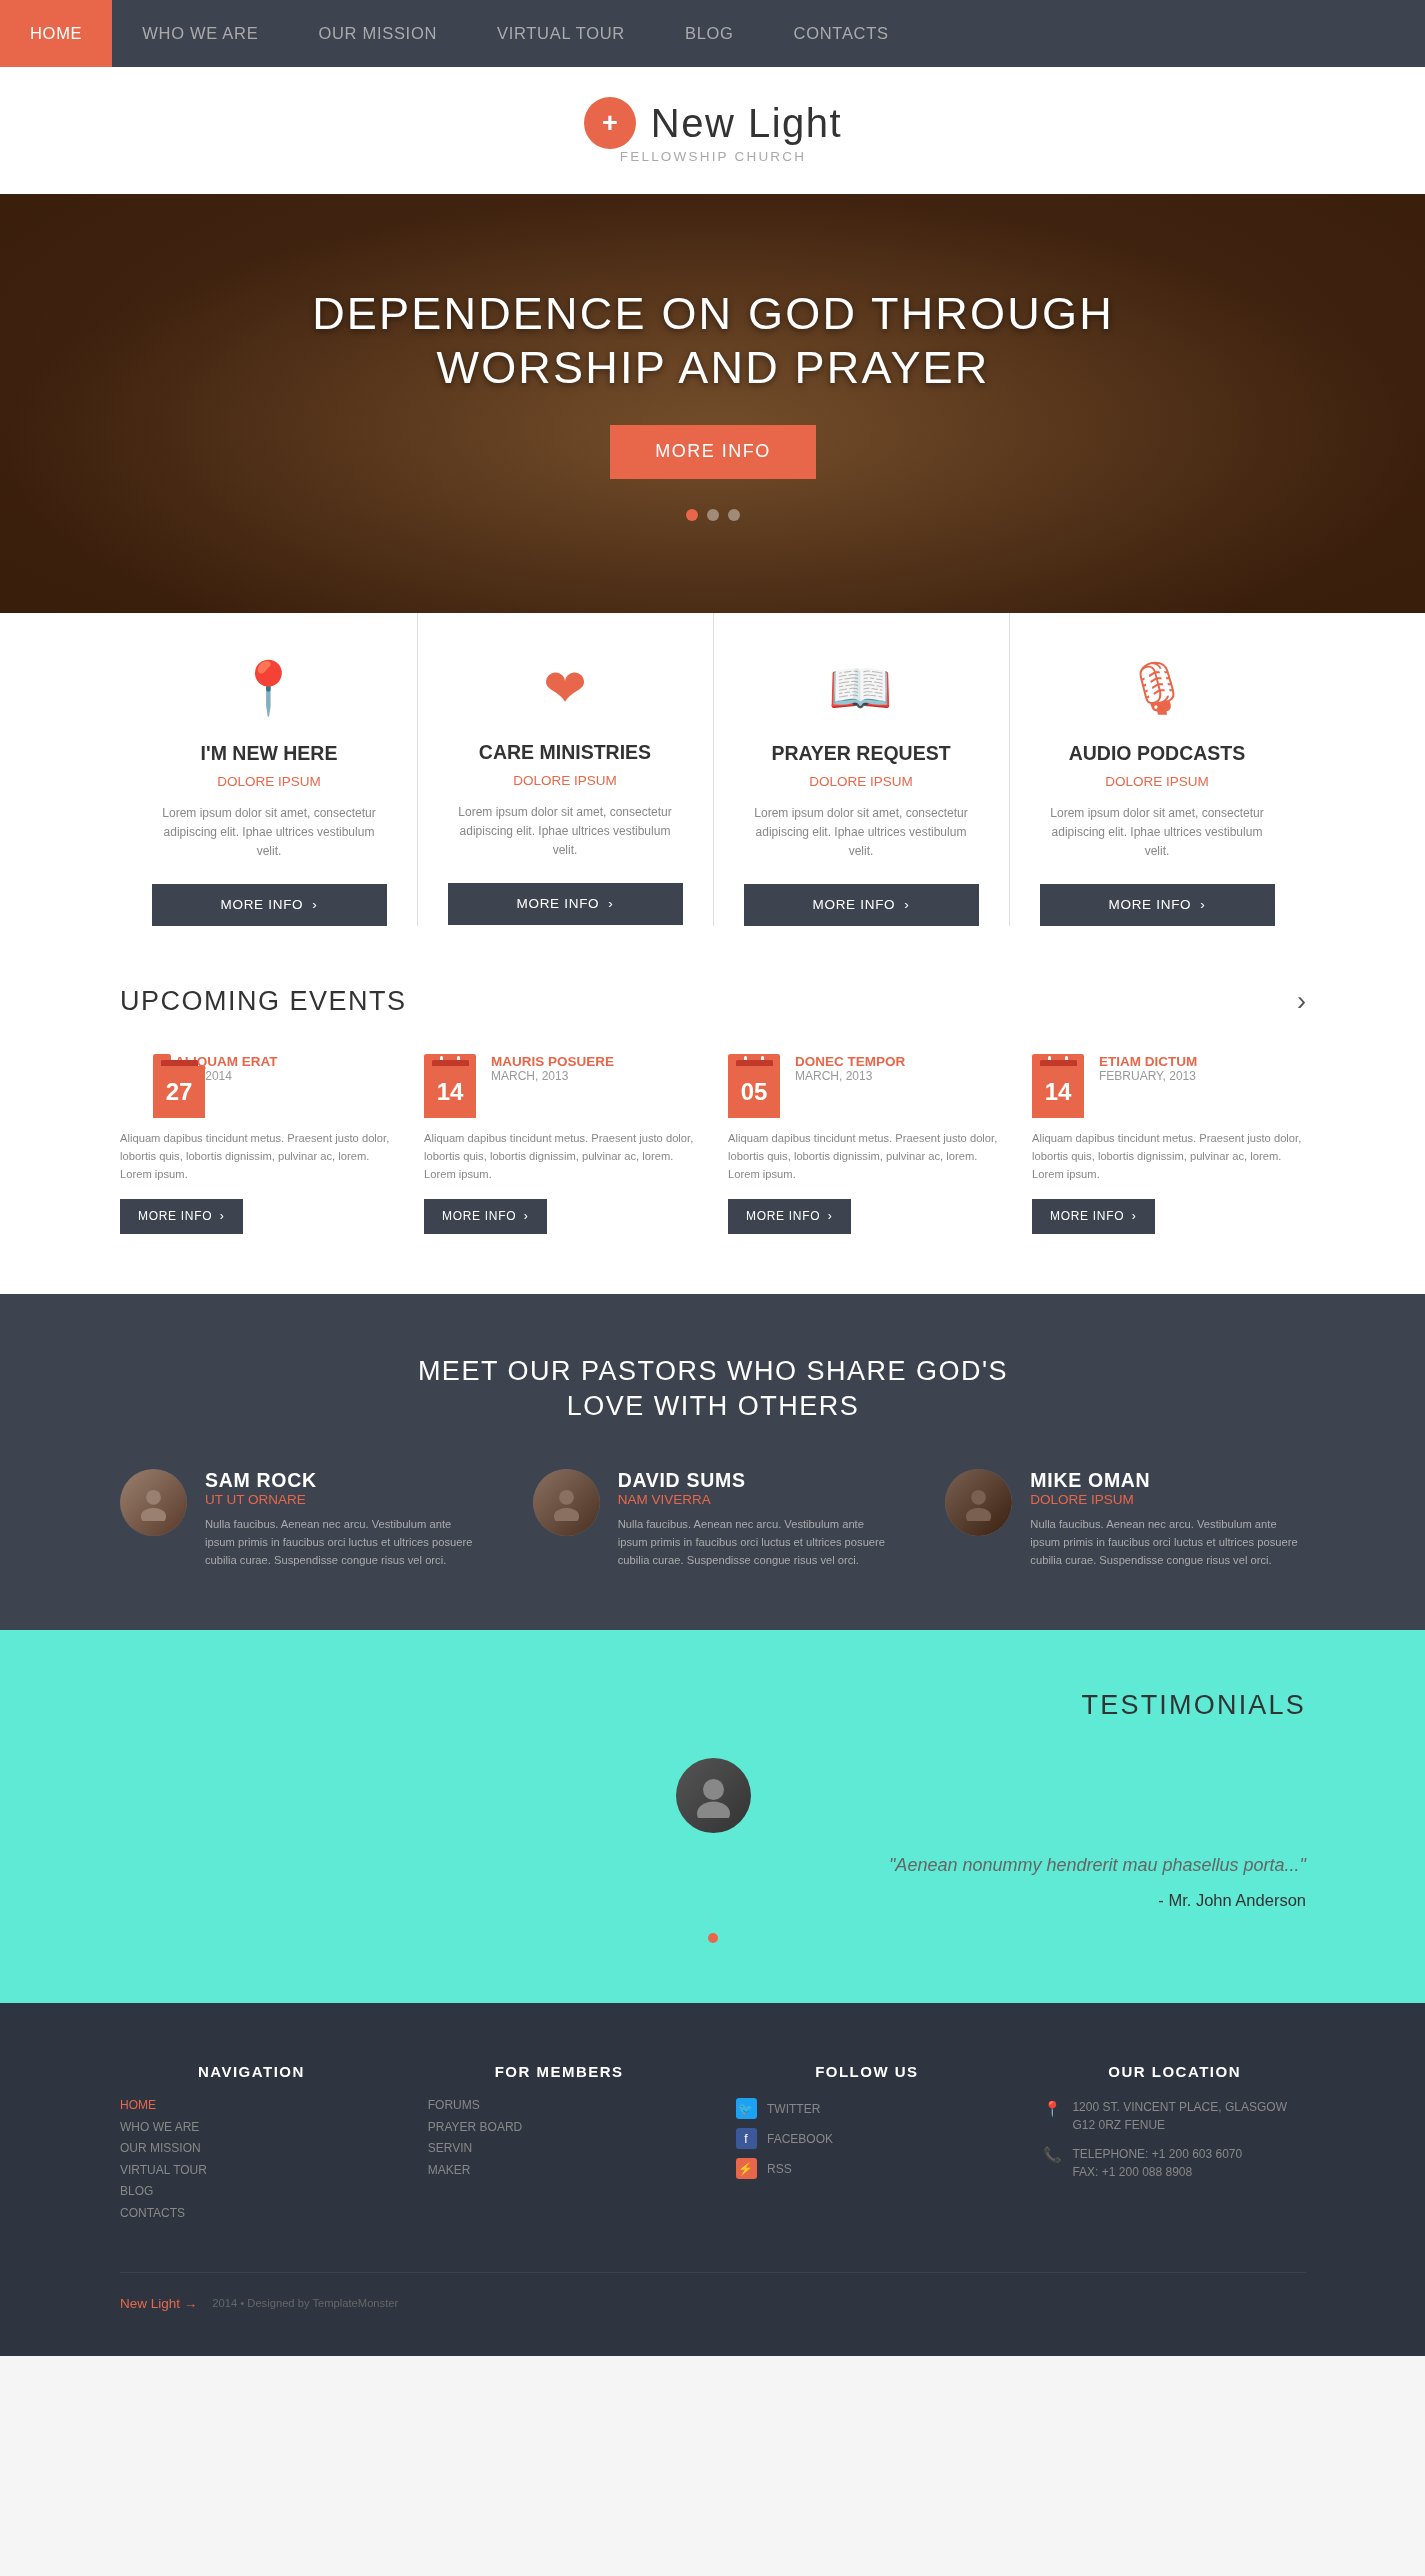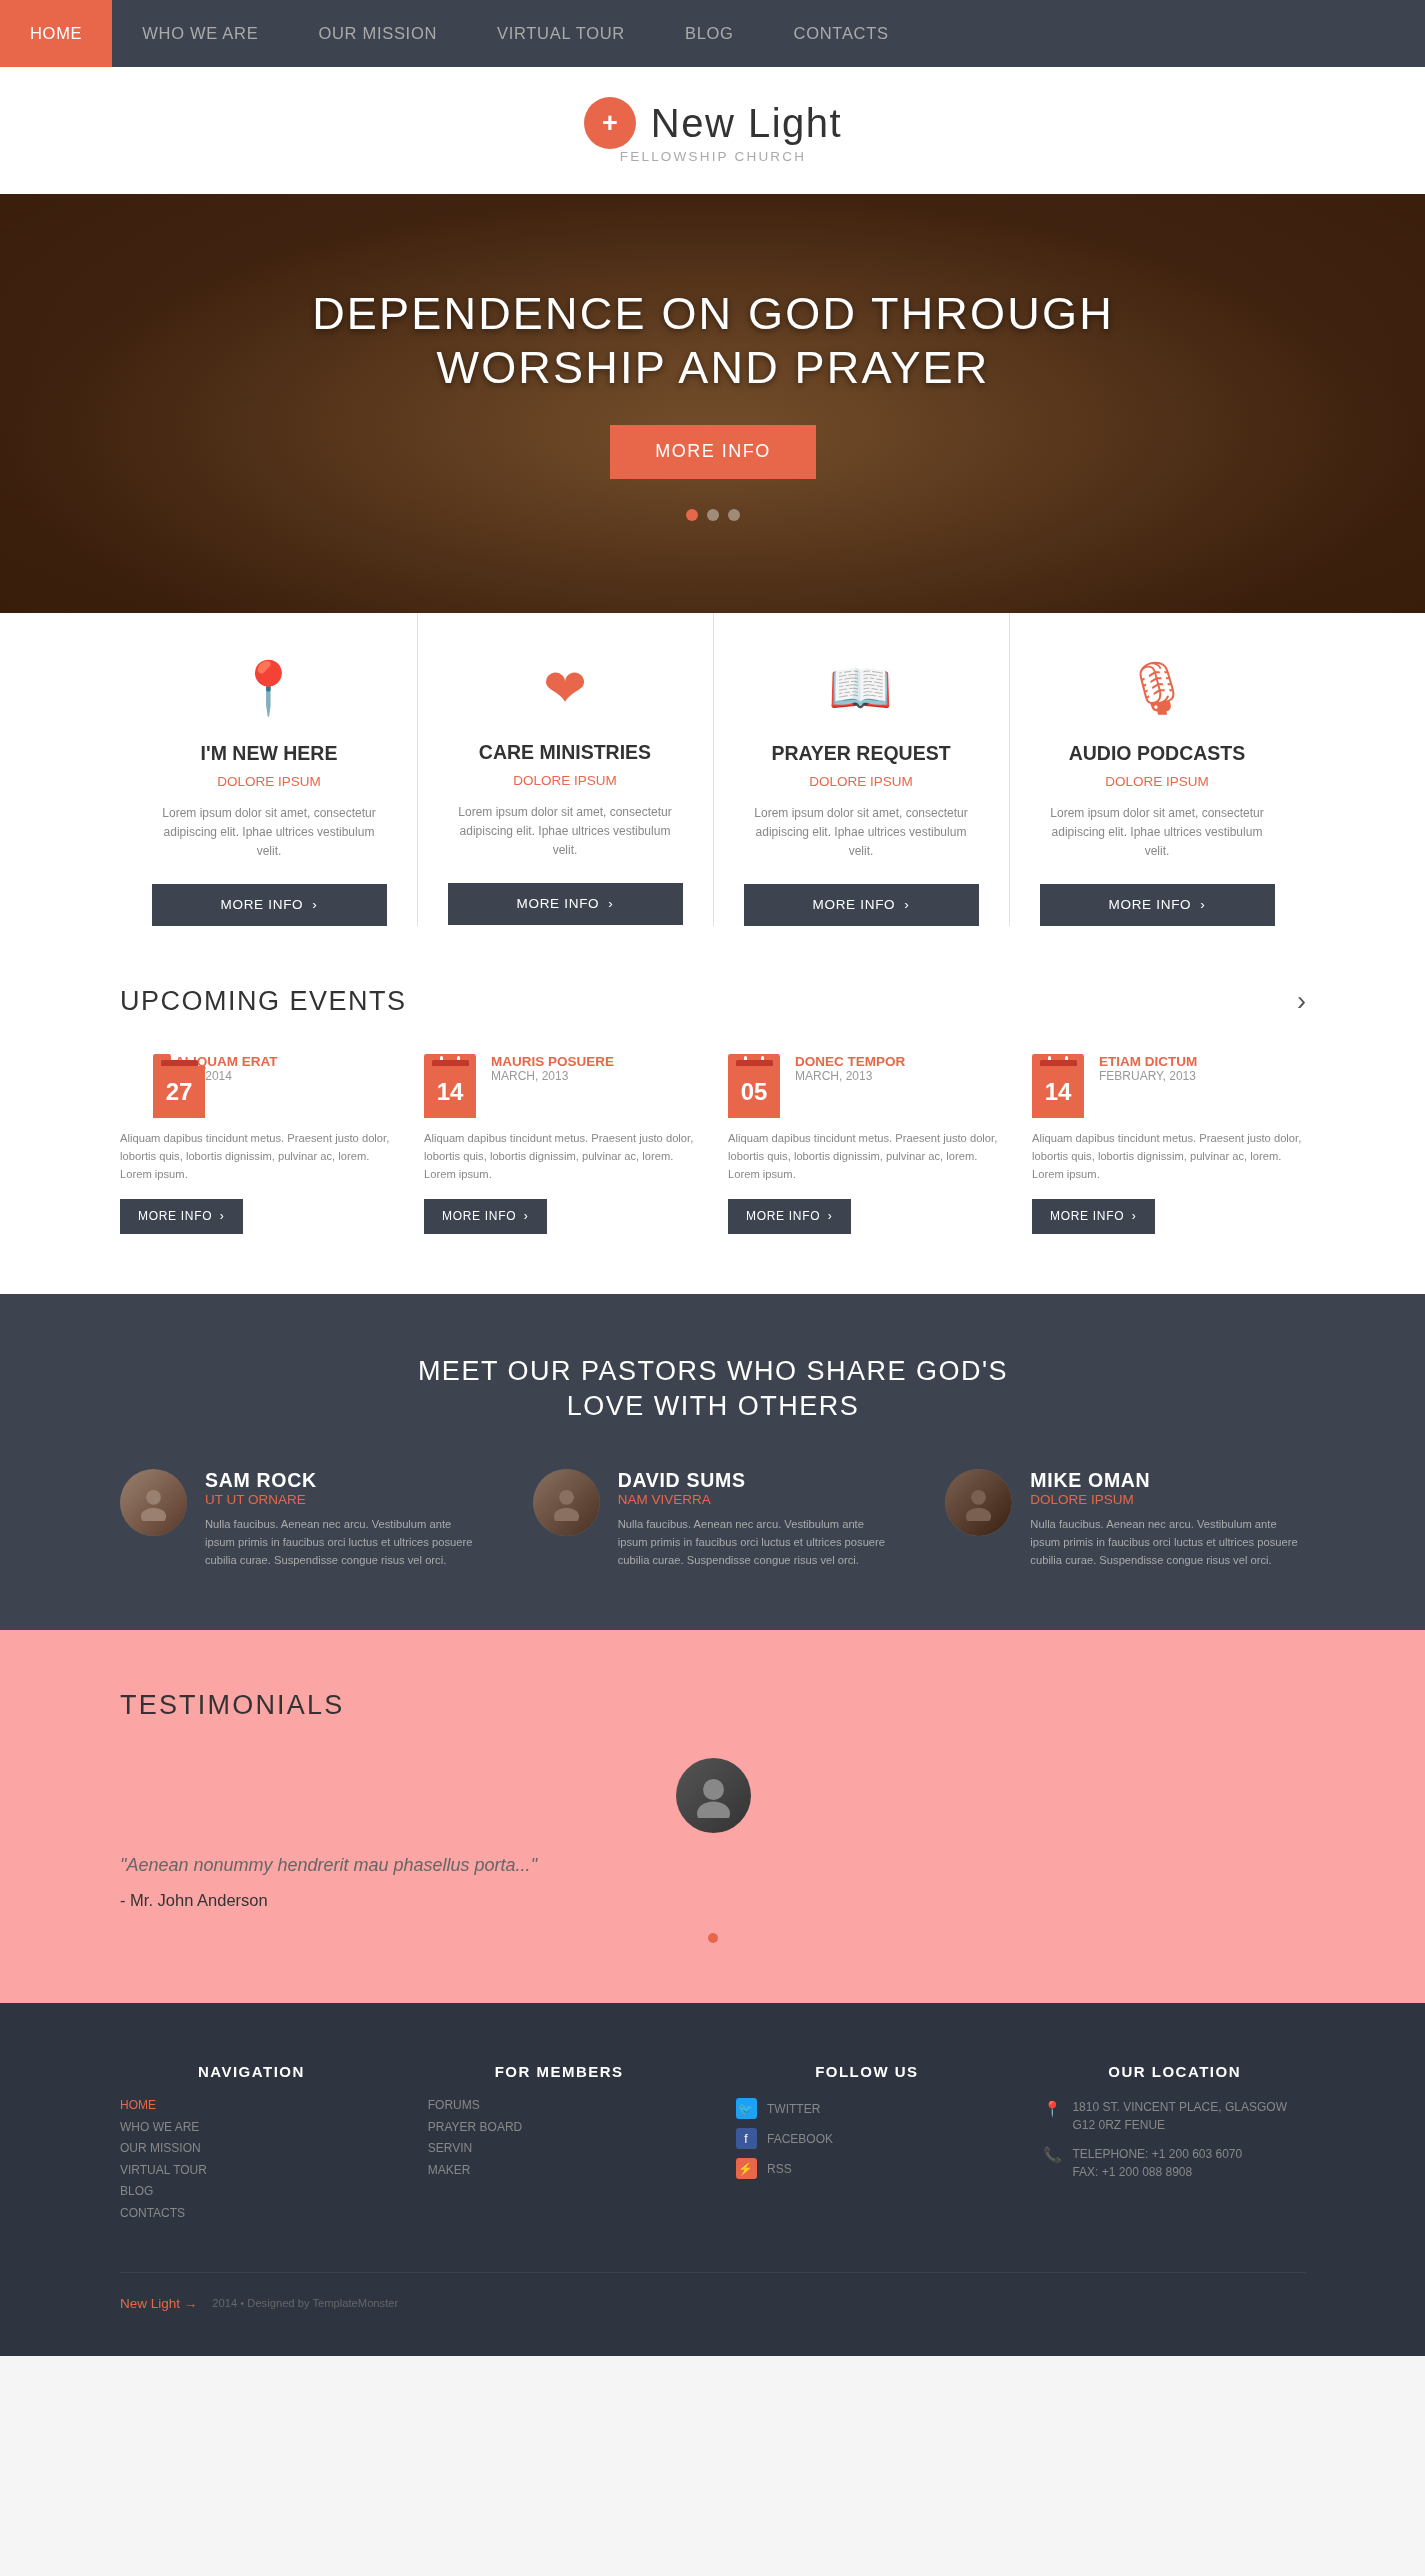--- a/index.html
+++ b/index.html
@@ -173,23 +173,23 @@
       display: flex; align-items: center; justify-content: center;
       color: #ccc; font-size: 27px;
     }
     .pastor-info { flex: 1; }
     .pastor-name { font-size: 19.5px; font-weight: 700; color: #fff; text-transform: uppercase; letter-spacing: 0.7px; }
     .pastor-role { font-size: 13.5px; color: #e8674a; text-transform: uppercase; margin-bottom: 9px; }
     .pastor-desc { font-size: 11.2px; color: #aaa; line-height: 1.6; }
 
     
     .testimonials-section {
-      background: #fca5a5;
+      background: #5eead4;
       padding: 60px 120px;
-      text-align: left;
+      text-align: right;
     }
     .testimonials-title { font-size: 27px; text-transform: uppercase; color: #333; letter-spacing: 2.2px; font-weight: 400; margin-bottom: 37px; }
     .testimonial-avatar {
       width: 75px; height: 75px; border-radius: 50%;
       background: linear-gradient(135deg, #555, #333);
       margin: 0 auto 22.5px;
       display: flex; align-items: center; justify-content: center;
       color: #aaa; font-size: 30px;
       overflow: hidden;
     }
@@ -505,21 +505,21 @@
     <div class="footer-social-icon rss">⚡</div>
     <a class="footer-link" style="margin-bottom:0;">RSS</a>
   </div>
         </div>
     </div>
 
     <div class="footer-col">
       <div class="footer-col-title">OUR LOCATION</div>
       <div class="footer-location-row">
         <span class="footer-location-icon">📍</span>
-        <div class="footer-location-text">1810 ST. VINCENT PLACE, GLASGOW G12 0RZ FENUE</div>
+        <div class="footer-location-text">1200 ST. VINCENT PLACE, GLASGOW G12 0RZ FENUE</div>
       </div>
       <div class="footer-location-row">
         <span class="footer-location-icon">📞</span>
         <div>
           <div class="footer-location-text">TELEPHONE: +1 200 603 6070</div>
           <div class="footer-location-text">FAX: +1 200 088 8908</div>
         </div>
       </div>
     </div>
   </div>

